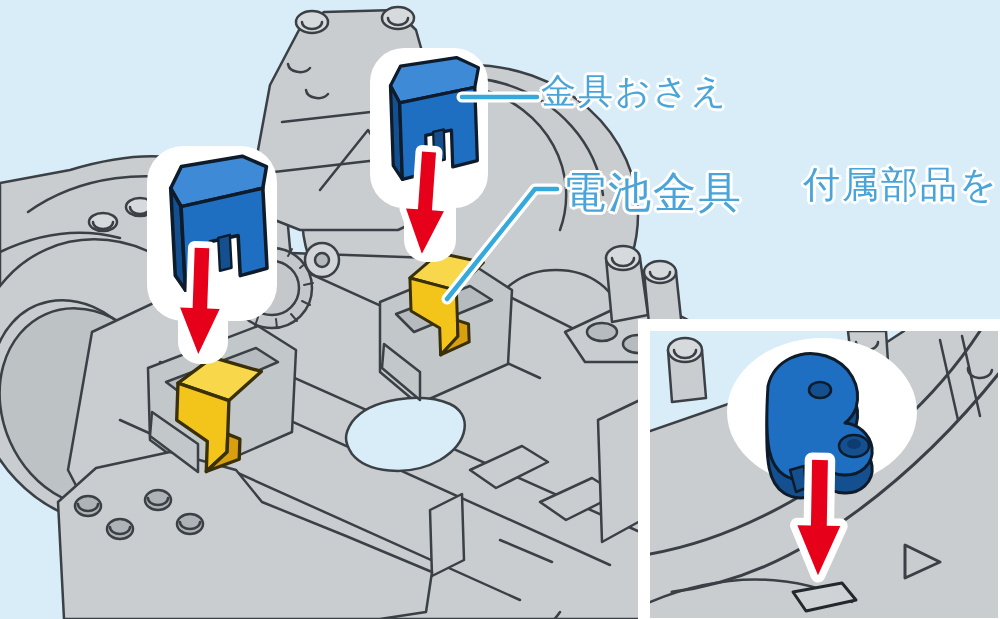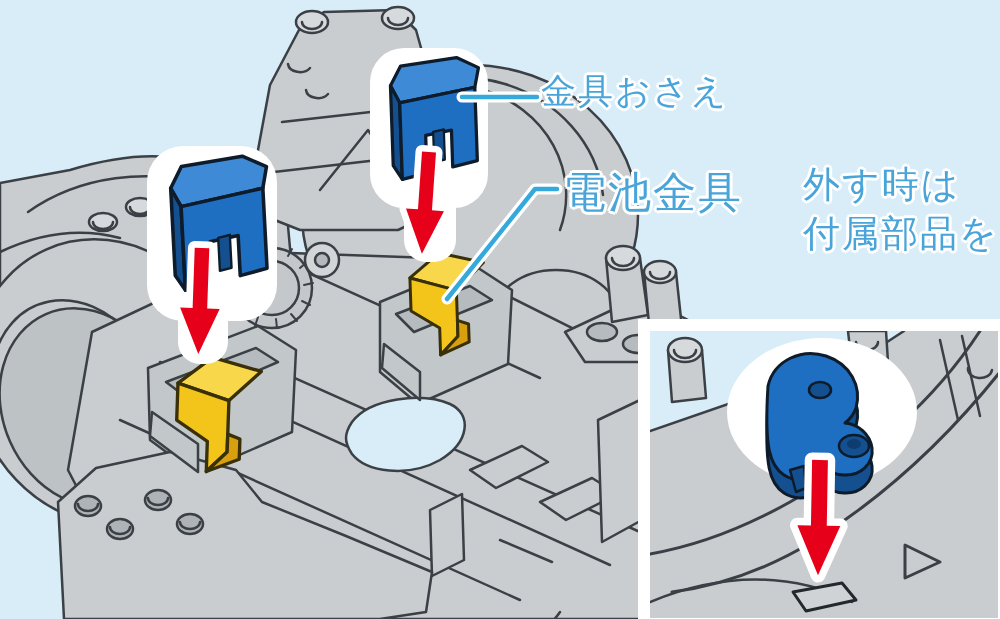--- a/index.html
+++ b/index.html
@@ -245,16 +245,15 @@
   </g>
   <g fill="none">
     <path d="M557,189 L535,189 L447,299" stroke="#ffffff" stroke-width="11"></path>
     <path d="M557,189 L535,189 L447,299" stroke="#35a9dc" stroke-width="4.5"></path>
   </g>
 </svg>
 
   <div id="label-clip" class="jp-label">金具おさえ</div>
   <div id="label-terminal" class="jp-label">電池金具</div>
   <div id="note" class="jp-label">
-    <div>外す時は</div>
     <div>付属部品を</div>
   </div>
 </div>
 
 </body></html>

